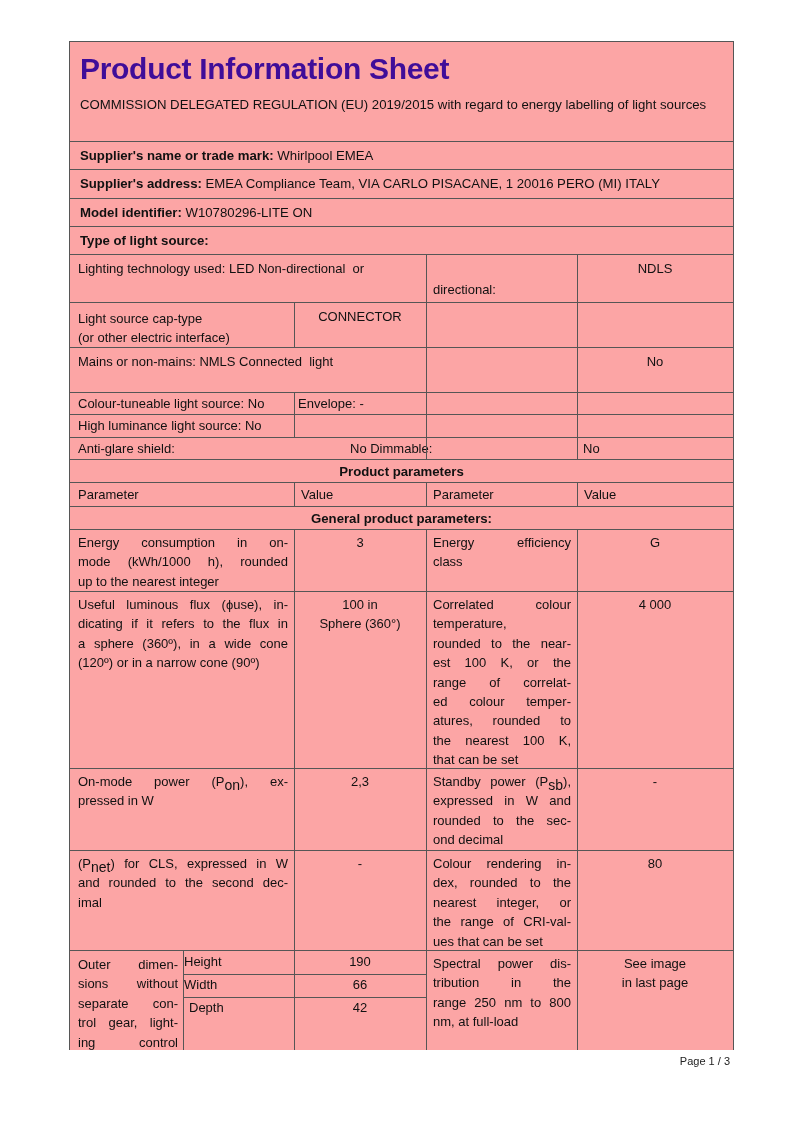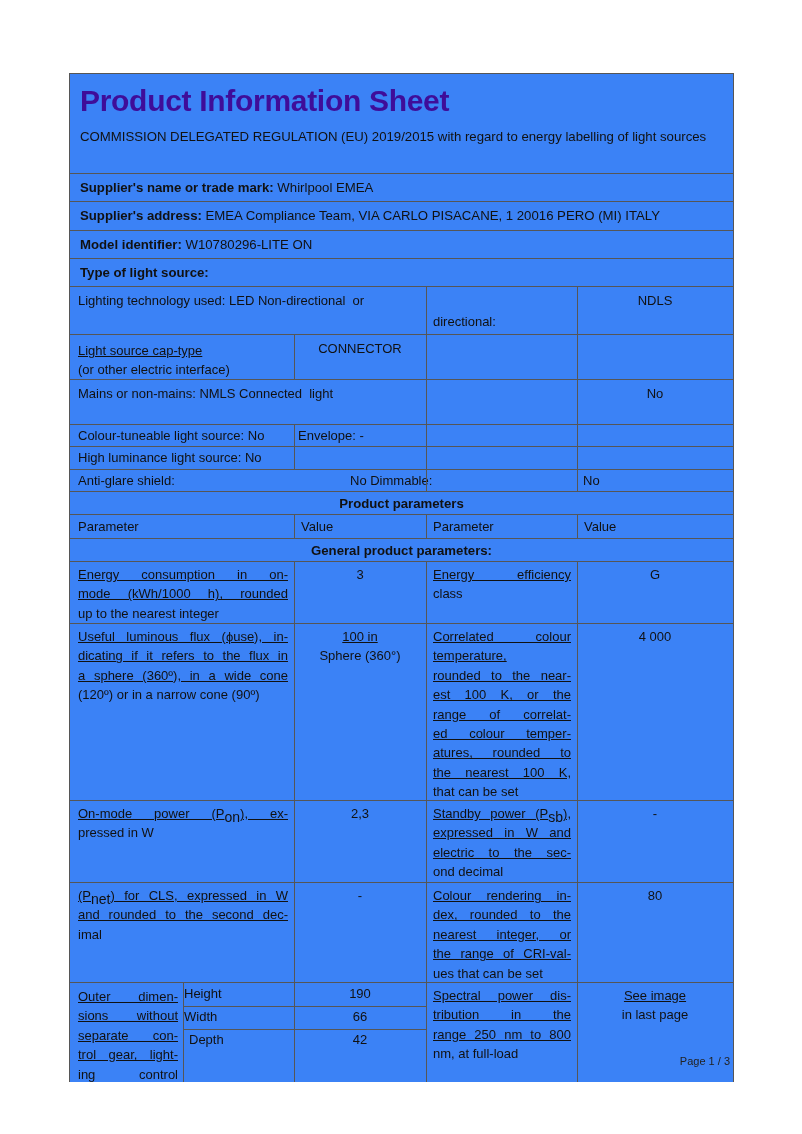--- a/index.html
+++ b/index.html
@@ -3,39 +3,39 @@
 <meta charset="utf-8">
 <style>
   * { box-sizing: border-box; }
   html,body { margin:0; padding:0; }
   body {
     width:802px; height:1134px; position:relative; background:#ffffff;
     font-family:"Liberation Sans", sans-serif; color:#111;
   }
   .sheet {
     position:absolute; left:69px; top:41px; width:665px; height:1009px;
-    border:1px solid #565656; border-bottom:none; background:#3b82f6;margin-top:32px;
+    border:1px solid #565656; border-bottom:none; background:#fca5a5;
   }
   .row { position:relative; border-bottom:1px solid #565656; width:663px; }
   .row:last-child { border-bottom:none; }
   .cell { position:absolute; top:0; bottom:0; overflow:visible; }
   .vl { position:absolute; top:0; bottom:0; width:1px; background:#565656; }
   .hl { position:absolute; height:1px; background:#565656; }
 
   .page-title {
     padding:10px 0 0 10px; font-size:30px; font-weight:bold; letter-spacing:-0.3px;
   }
   .reg-text { padding:9px 12px 0 10px; font-size:13.2px; line-height:19.5px; width:660px; }
 
   .kv { padding:6px 0 0 10px; font-size:13.2px; }
   .kv b { font-weight:bold; }
 
   .t13 { font-size:13px; }
   .lines > div { line-height:19.4px; text-align:justify; }
-  .lines > div:not(:last-child) { text-align-last:justify;text-decoration:underline; }
+  .lines > div:not(:last-child) { text-align-last:justify; }
   .lines.jall > div { text-align-last:justify; }
   .lines.plain > div { text-align-last:left; text-align:left; }
   .center { text-align:center; }
   .center .lines > div, .lines.cent > div { text-align:center; text-align-last:center; }
   .ws-pre { white-space:pre; }
   sub { font-size:14px; line-height:0; }
 
   .sec-title { text-align:center; font-weight:bold; font-size:13.2px; padding-top:4px; }
   .pad-cell { padding:3px 6px 0 8px; }
   .pad-cell2 { padding:3px 6px 0 7px; }
@@ -192,21 +192,21 @@
     <div class="cell pad-cell lines" style="left:0;width:224px">
         <div>On-mode power (P<sub>on</sub>), ex-</div>
         <div>pressed in W</div>
       </div>
     <div class="cell lines cent" style="left:224px;width:132px;padding-top:3px">
         <div>2,3</div>
       </div>
     <div class="cell pad-cell2 lines" style="left:356px;width:151px">
         <div>Standby power (P<sub>sb</sub>),</div>
         <div>expressed in W and</div>
-        <div>electric to the sec-</div>
+        <div>rounded to the sec-</div>
         <div>ond decimal</div>
       </div>
     <div class="cell lines cent" style="left:507px;width:156px;padding-top:3px">
         <div>-</div>
       </div>
     <div class="vl" style="left:224px"></div>
     <div class="vl" style="left:356px"></div>
     <div class="vl" style="left:507px"></div>
   </div>
 

